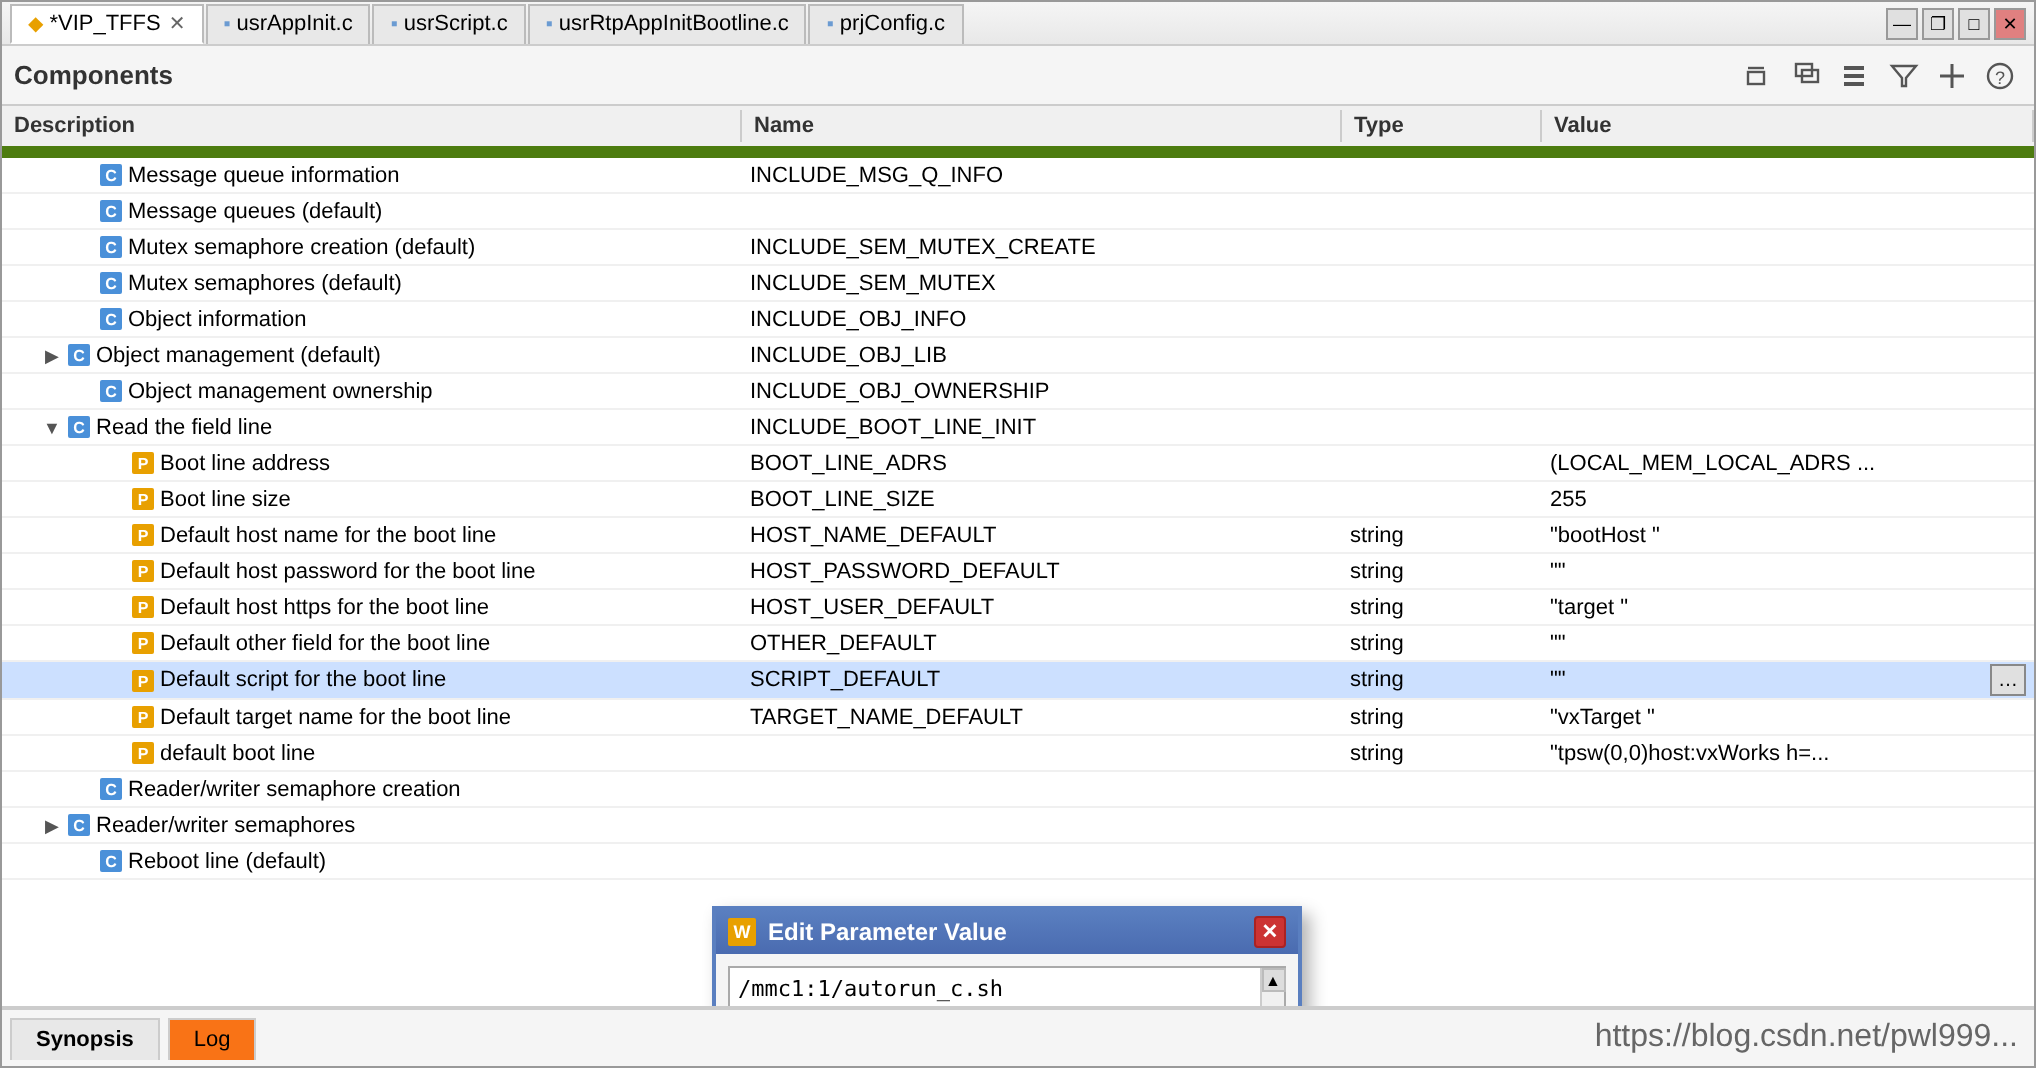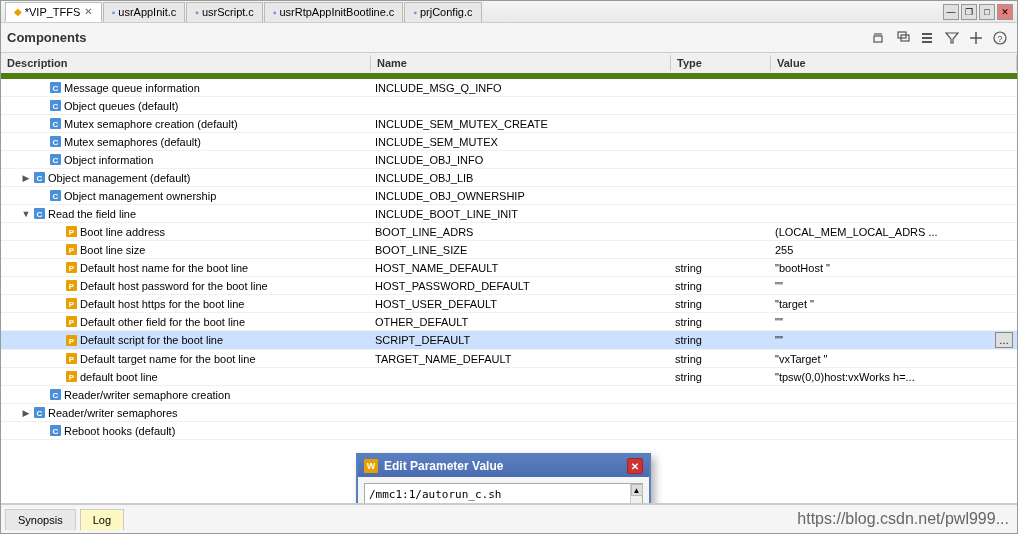--- a/index.html
+++ b/index.html
@@ -44,22 +44,22 @@
     .arrow { width: 10px; height: 10px; display: inline-flex; align-items: center; justify-content: center; cursor: pointer; font-size: 9px; color: #555; flex-shrink: 0; }
     .arrow.leaf::before { content: ''; }
 
     
     .table-body::-webkit-scrollbar { width: 10px; }
     .table-body::-webkit-scrollbar-track { background: #f0f0f0; }
     .table-body::-webkit-scrollbar-thumb { background: #bbb; border: 1px solid #aaa; }
 
     
     .bottom-panel { height: 30px; display: flex; align-items: center; border-top: 2px solid #ccc; background: #f5f5f5; }
-    .bottom-tab { padding: 4px 12px; font-size: 11px; cursor: pointer; border: 1px solid #ccc; border-bottom: none; background: #fef9c3; margin-left: 4px; }
-    .bottom-tab.inactive { background: #e8e8e8; }
+    .bottom-tab { padding: 4px 12px; font-size: 11px; cursor: pointer; border: 1px solid #ccc; border-bottom: none; background: #f97316; margin-left: 4px; }
+    .bottom-tab.inactive { background: #e8e8e8; font-weight: bold; }
     .status-bar { margin-left: auto; padding-right: 8px; font-size: 16px; color: #666; }
 
     
     .modal-overlay { position: absolute; top: 0; left: 0; right: 0; bottom: 0; z-index: 100; pointer-events: none; }
     .modal-dialog { position: absolute; top: 400px; left: 355px; width: 295px; background: #f5f5f5; border: 2px solid #5a7fc0; box-shadow: 4px 4px 8px rgba(0,0,0,0.3); pointer-events: all; }
     .modal-title-bar { display: flex; align-items: center; background: linear-gradient(to bottom, #5a7fc0, #4a6bb0); padding: 3px 6px; color: #fff; font-size: 12px; font-weight: bold; }
     .modal-title-icon { width: 14px; height: 14px; background: #e8a000; margin-right: 6px; border-radius: 1px; display: flex; align-items: center; justify-content: center; font-size: 9px; color: #fff; font-weight: bold; }
     .modal-close { margin-left: auto; width: 16px; height: 16px; background: #cc3333; border: 1px solid #aa2222; color: #fff; font-size: 10px; display: flex; align-items: center; justify-content: center; cursor: pointer; border-radius: 2px; }
     .modal-body { padding: 6px; }
     .modal-textarea-wrap { display: flex; border: 1px solid #aaa; background: #fff; height: 60px; }
@@ -168,21 +168,21 @@
           <div class="td"></div>
         </div>
 
         <div class="table-row">
           <div class="td desc indent-2">
             <span class="arrow leaf"></span>
             <svg width="13" height="13" viewBox="0 0 13 13">
                 <rect x="1" y="1" width="11" height="11" rx="1" fill="#4a90d9"></rect>
                 <text x="6.5" y="9.5" text-anchor="middle" font-size="8" fill="#fff" font-weight="bold">C</text>
               </svg>
-            <span>Object queues (default)</span>
+            <span>Message queues (default)</span>
           </div>
           <div class="td"></div>
           <div class="td"></div>
         </div>
 
         <div class="table-row">
           <div class="td desc indent-2">
             <span class="arrow leaf"></span>
             <svg width="13" height="13" viewBox="0 0 13 13">
                 <rect x="1" y="1" width="11" height="11" rx="1" fill="#4a90d9"></rect>
@@ -422,21 +422,21 @@
           <div class="td"></div>
         </div>
 
         <div class="table-row">
           <div class="td desc indent-2">
             <span class="arrow leaf"></span>
             <svg width="13" height="13" viewBox="0 0 13 13">
                 <rect x="1" y="1" width="11" height="11" rx="1" fill="#4a90d9"></rect>
                 <text x="6.5" y="9.5" text-anchor="middle" font-size="8" fill="#fff" font-weight="bold">C</text>
               </svg>
-            <span>Reboot hooks (default)</span>
+            <span>Reboot line (default)</span>
           </div>
           <div class="td"></div>
           <div class="td"></div>
           <div class="td"></div>
         </div>
 
       </div>
     </div>
 
     <div class="modal-overlay">

